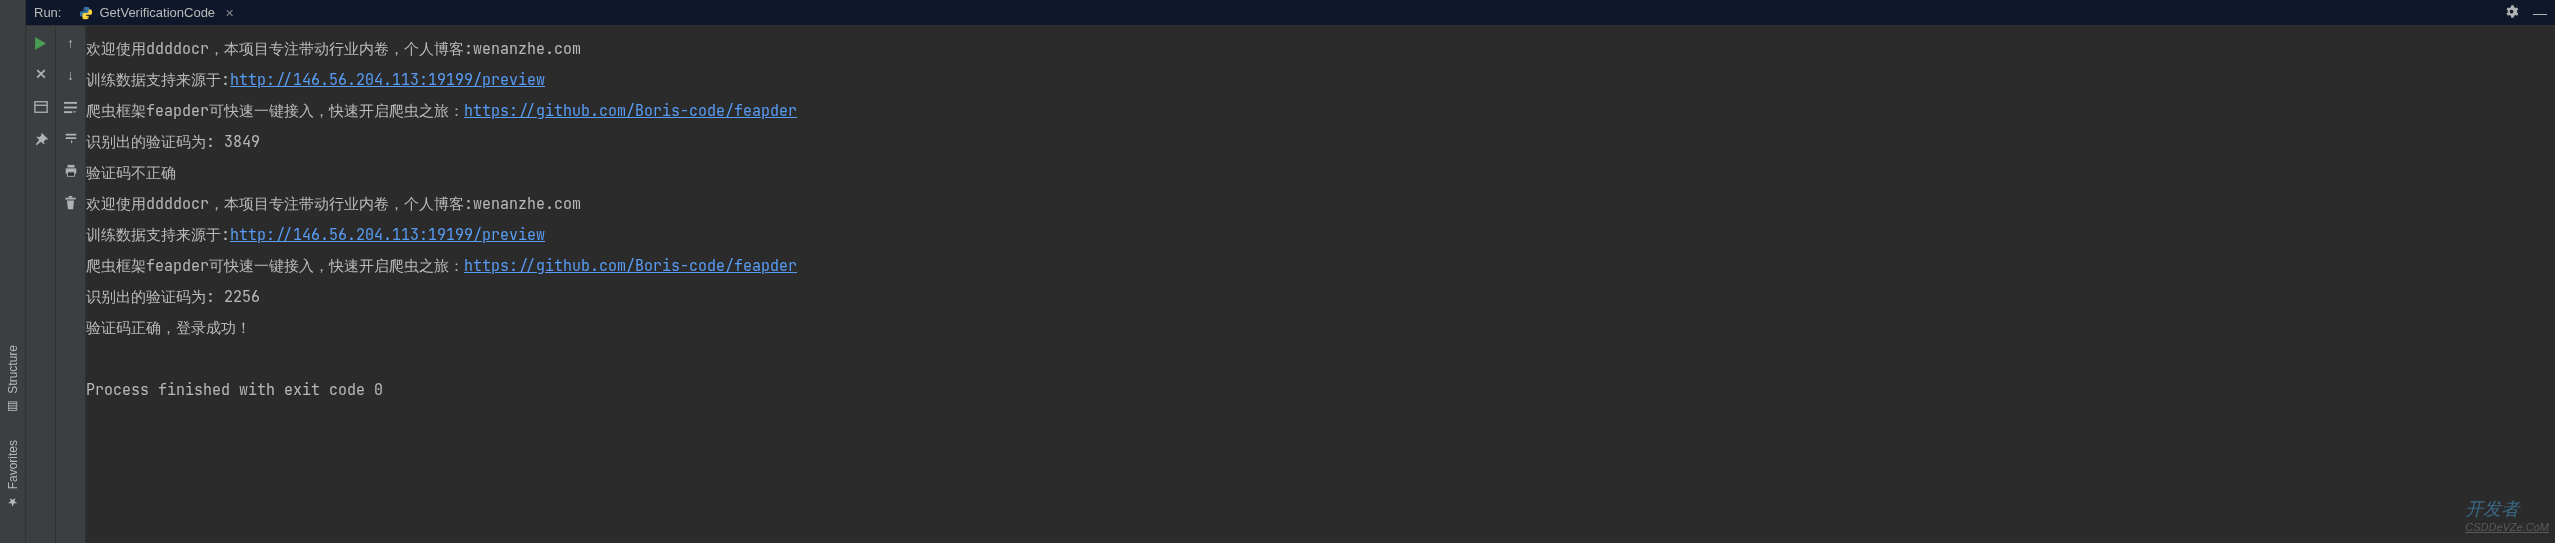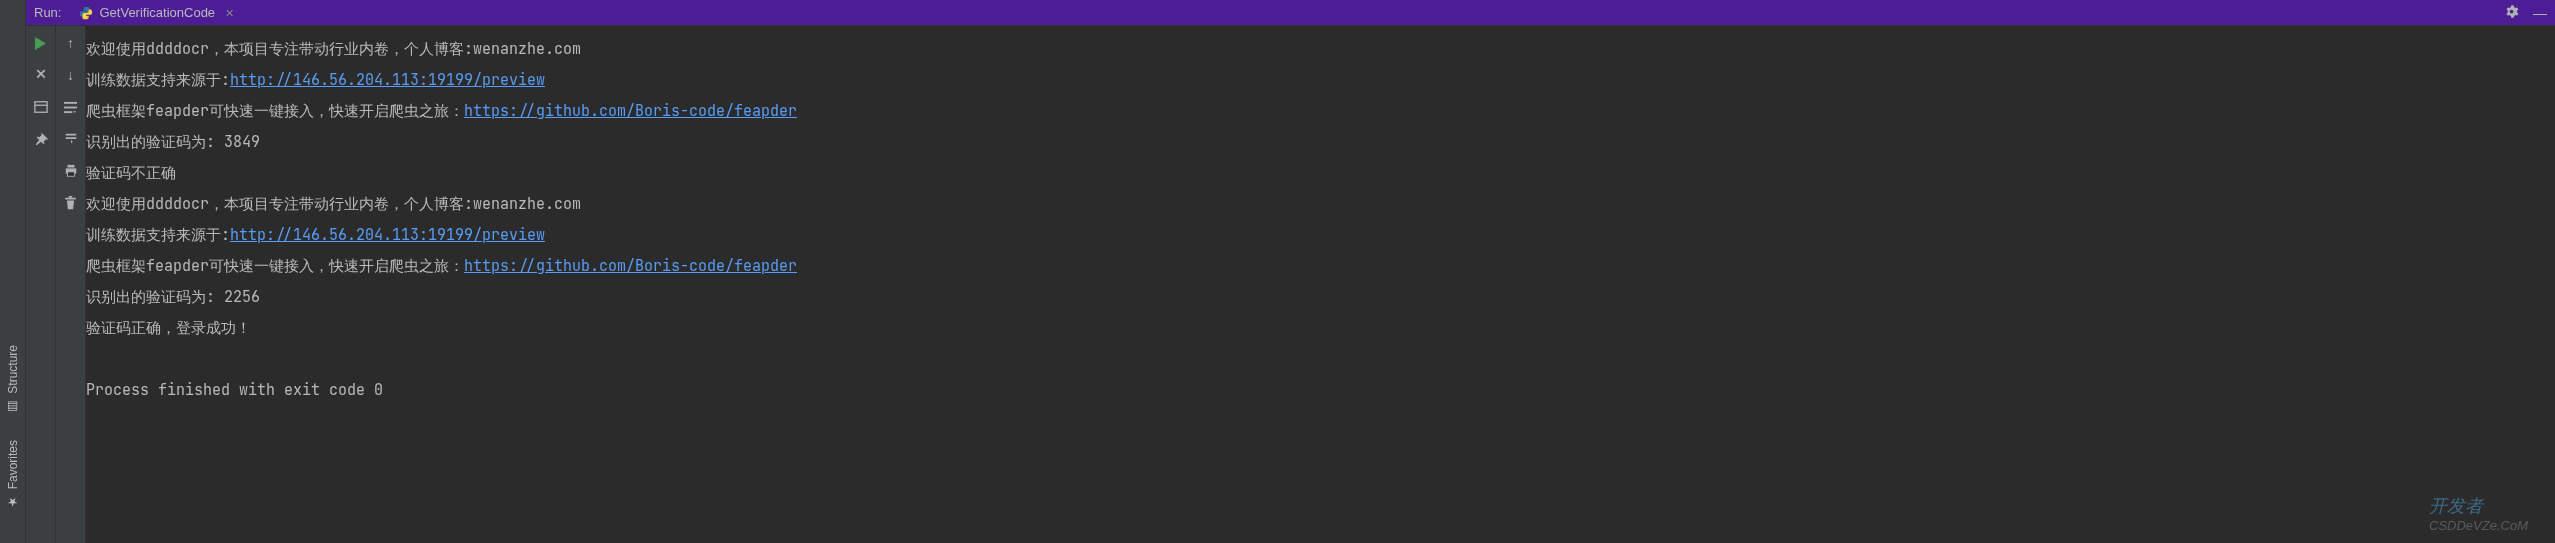--- a/index.html
+++ b/index.html
@@ -31,21 +31,21 @@
       cursor: pointer;
       text-align: center;
       display: flex;
       align-items: center;
       gap: 4px;
     }
     .side-tab-icon { font-size: 12px; margin: 2px 0; }
     .main { flex: 1; display: flex; flex-direction: column; }
     .header {
       height: 26px;
-      background: #4c1d95;
+      background: #0f172a;
       border-bottom: 1px solid #323232;
       display: flex;
       align-items: center;
       padding: 0 8px;
       justify-content: space-between;
     }
     .header-left { display: flex; align-items: center; gap: 12px; }
     .run-label { font-size: 13px; color: #bbbbbb; }
     .tab {
       display: flex;
@@ -94,33 +94,34 @@
       line-height: 31px;
       color: #bababa;
       overflow: hidden;
       white-space: pre;
     }
     .console a {
       color: #589df6;
     }
     .watermark {
       position: absolute;
-      right: 27px;
+      right: 6px;
       bottom: 10px;
       color: #4aa7e0;
       font-size: 18px;
       font-style: italic;
       opacity: 0.5;
       font-family: sans-serif;
       pointer-events: none;
     }
     .watermark-sub {
-      font-size: 13px;
+      font-size: 11px;
       color: #888;
       display: block;
+      text-decoration: underline;
     }
   </style>
 </head>
 <body>
 
 <div class="side-tabs">
   <div class="side-tab">
     <span class="side-tab-icon">▤</span>
     <span>Structure</span>
   </div>

